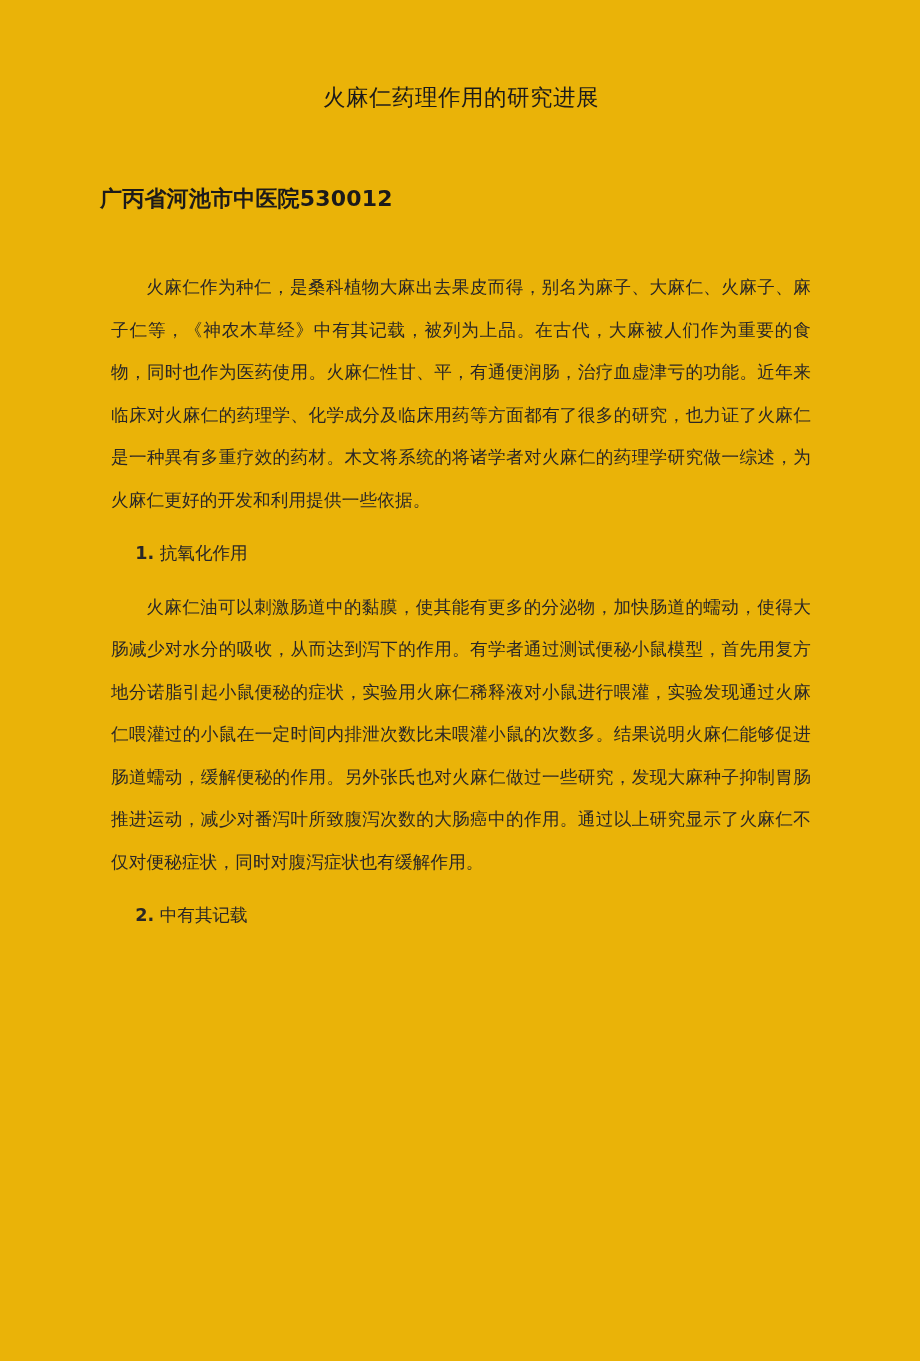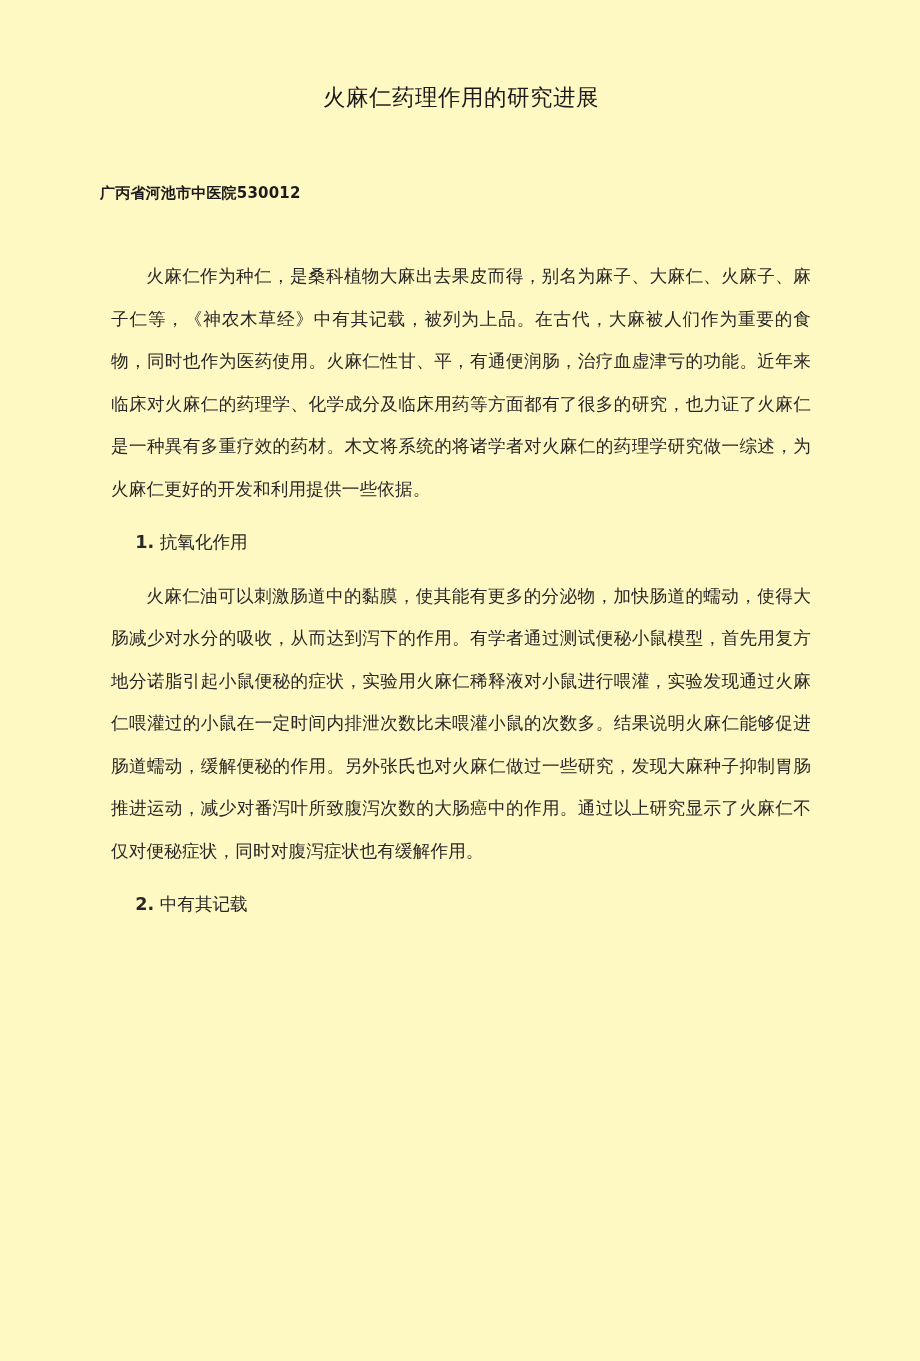--- a/index.html
+++ b/index.html
@@ -9,21 +9,21 @@
     background: #ffffff;
   }
   body {
     font-family: "DejaVu Sans", "Liberation Sans", sans-serif;
     color: #221f1f;
   }
   .page {
     position: relative;
     width: 920px;
     height: 1361px;
-    background: #fef9c3;
+    background: #eab308;
     overflow: hidden;
     box-sizing: border-box;
   }
   .content {
     position: absolute;
     left: 100px;
     top: 0;
     width: 722px;
   }
   .doc-title {
@@ -32,21 +32,21 @@
     line-height: 1.2;
     font-weight: 400;
     color: #1c1a1a;
     margin: 0;
     padding-top: 84px;
     letter-spacing: 0.5px;
   }
   .affiliation {
     margin: 0;
     padding-top: 73px;
-    font-size: 15px;
+    font-size: 22px;
     font-weight: 700;
     color: #1c1a1a;
     letter-spacing: 0.2px;
   }
   p.body-text {
     margin: 11px;
     font-size: 17.6px;
     line-height: 42.5px;
     text-align: justify;
     text-justify: inter-ideograph;

